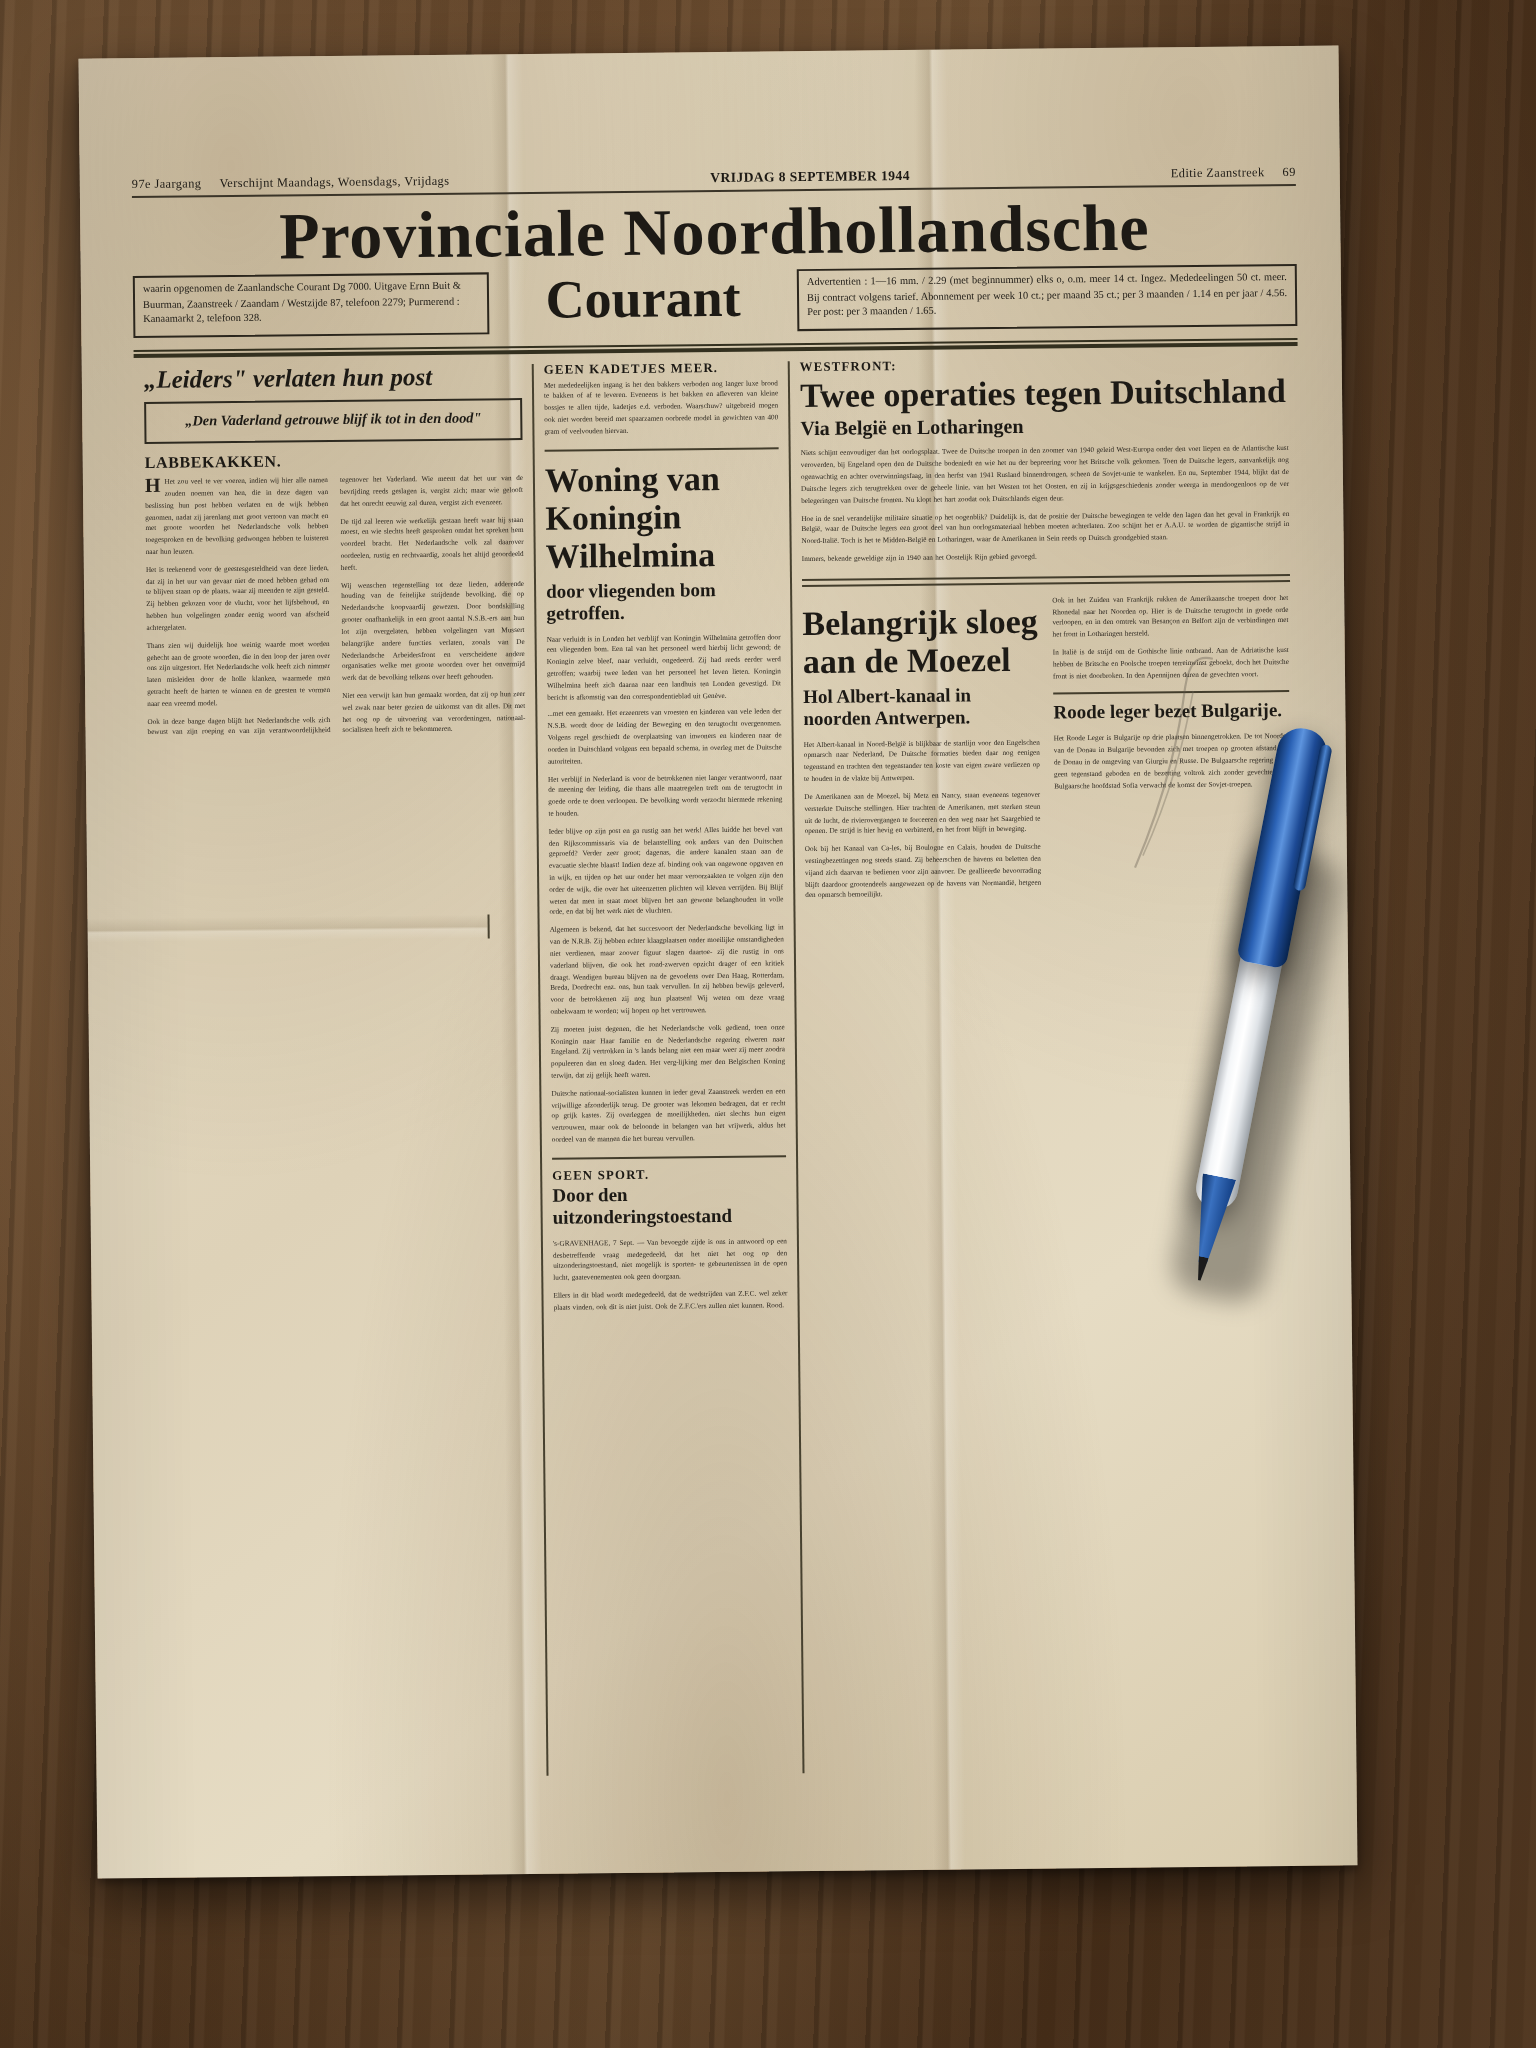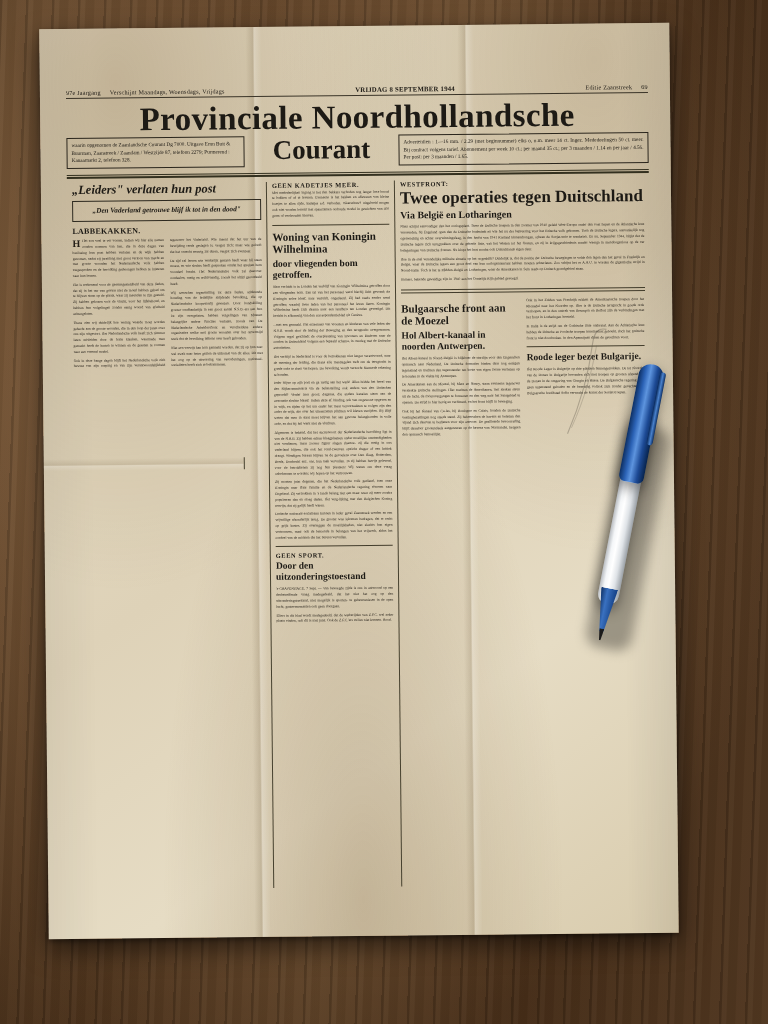--- a/index.html
+++ b/index.html
@@ -87,21 +87,21 @@
   .c3{width:254px;}
 
   .hl-italic{font-size:12.5px;font-style:italic;font-weight:bold;line-height:1.1;margin-bottom:4px;}
   .quotebox{
     border:1px solid #2e2a20;font-style:italic;text-align:center;
     font-size:7.2px;line-height:1.5;padding:4px 5px;margin-bottom:5px;font-weight:bold;
   }
   .subhead{font-size:8px;font-weight:bold;letter-spacing:.3px;margin:0 0 3px 0;}
   .sec-label{font-size:6.4px;font-weight:bold;letter-spacing:.6px;margin-bottom:2px;}
   .hl-small{font-size:9.5px;font-weight:bold;line-height:1.15;margin:2px 0 4px 0;}
-  .hl-mid{font-size:11px;font-weight:bold;line-height:1.12;margin:3px 0 4px 0;}
+  .hl-mid{font-size:17px;font-weight:bold;line-height:1.12;margin:3px 0 4px 0;}
   .hl-big{font-size:17px;font-weight:bold;line-height:1.08;margin:1px 0 2px 0;}
   .hl-sub{font-size:10px;font-weight:bold;line-height:1.15;margin:0 0 4px 0;}
   .hr-thin{border-top:1px solid #433d2c;margin:5px 0;}
   .hr-dbl{border-top:1px solid #433d2c;border-bottom:1px solid #433d2c;height:2px;margin:6px 0;}
 
   
   .body{font-size:3.6px;line-height:1.62;text-align:justify;hyphens:auto;
         word-spacing:.2px;color:#241f18;}
   .body.two{column-count:2;column-gap:6px;}
   .body p{margin:0 0 3px 0;}
@@ -223,21 +223,21 @@
         <div class="hl-big">Twee operaties tegen Duitschland</div>
         <div class="hl-sub">Via België en Lotharingen</div>
         <div class="body">
           <p>Niets schijnt eenvoudiger dan het oorlogsplaat. Twee de Duitsche troepen in den zoomer van 1940 geleid West-Europa onder den voet liepen en de Atlantische kust veroverden, bij Engeland open den de Duitsche bodeniedt en wie het nu der bepreering voor het Britsche volk gekomen. Toen de Duitsche legers, aanvankelijk nog ogenwachtig en achter overwinningsfaag, in den herfst van 1941 Rusland binnendrongen, scheen de Sovjet-unie te wankelen. En nu, September 1944, blijkt dat de Duitsche legers zich terugtrekken over de geheele linie, van het Westen tot het Oosten, en zij in krijgsgeschiedenis zonder weerga in mendoogenloos op de ver belegeringen van Duitsche fronten. Nu klopt het hart zoodat ook Duitschlands eigen deur.</p>
           <p>Hoe in de snel verandelijke militaire situatie op het oogenblik? Duidelijk is, dat de positie der Duitsche bewegingen te velde den lagen dan het geval in Frankrijk en België, waar de Duitsche legers een groot deel van hun oorlogsmateriaal hebben moeten achterlaten. Zoo schijnt het er A.A.U. te worden de gigantische strijd in Noord-Italië. Toch is het te Midden-België en Lotharingen, waar de Amerikanen in Sein reeds op Duitsch grondgebied staan.</p>
           <p>Immers, bekende geweldige zijn in 1940 aan het Oostelijk Rijn gebied gevoegd.</p>
         </div>
         <div class="hr-dbl"></div>
         <div style="display:flex;gap:7px;">
           <div style="width:118px;">
-            <div class="hl-mid">Bulgaarsche front aan de Moezel</div>
+            <div class="hl-mid">Belangrijk sloeg aan de Moezel</div>
             <div class="hl-small">Hol Albert-kanaal in noorden Antwerpen.</div>
             <div class="body">
               <p>Het Albert-kanaal in Noord-België is blijkbaar de startlijn voor den Engelschen opmarsch naar Nederland, De Duitsche formaties bieden daar nog eenigen tegenstand en trachten den tegenstander ten koste van eigen zware verliezen op te houden in de vlakte bij Antwerpen.</p>
               <p>De Amerikanen aan de Moezel, bij Metz en Nancy, staan eveneens tegenover versterkte Duitsche stellingen. Hier trachten de Amerikanen, met sterken steun uit de lucht, de rivierovergangen te forceeren en den weg naar het Saargebied te openen. De strijd is hier hevig en verbitterd, en het front blijft in beweging.</p>
               <p>Ook bij het Kanaal van Ca-les, bij Boulogne en Calais, houden de Duitsche vestingbezettingen nog steeds stand. Zij beheerschen de havens en beletten den vijand zich daarvan te bedienen voor zijn aanvoer. De geallieerde bevoorrading blijft daardoor grootendeels aangewezen op de havens van Normandië, hetgeen den opmarsch bemoeilijkt.</p>
             </div>
           </div>
           <div style="width:118px;">
             <div class="body">
               <p>Ook in het Zuiden van Frankrijk rukken de Amerikaansche troepen door het Rhonedal naar het Noorden op. Hier is de Duitsche terugtocht in goede orde verloopen, en in den omtrek van Besançon en Belfort zijn de verbindingen met het front in Lotharingen hersteld.</p>

